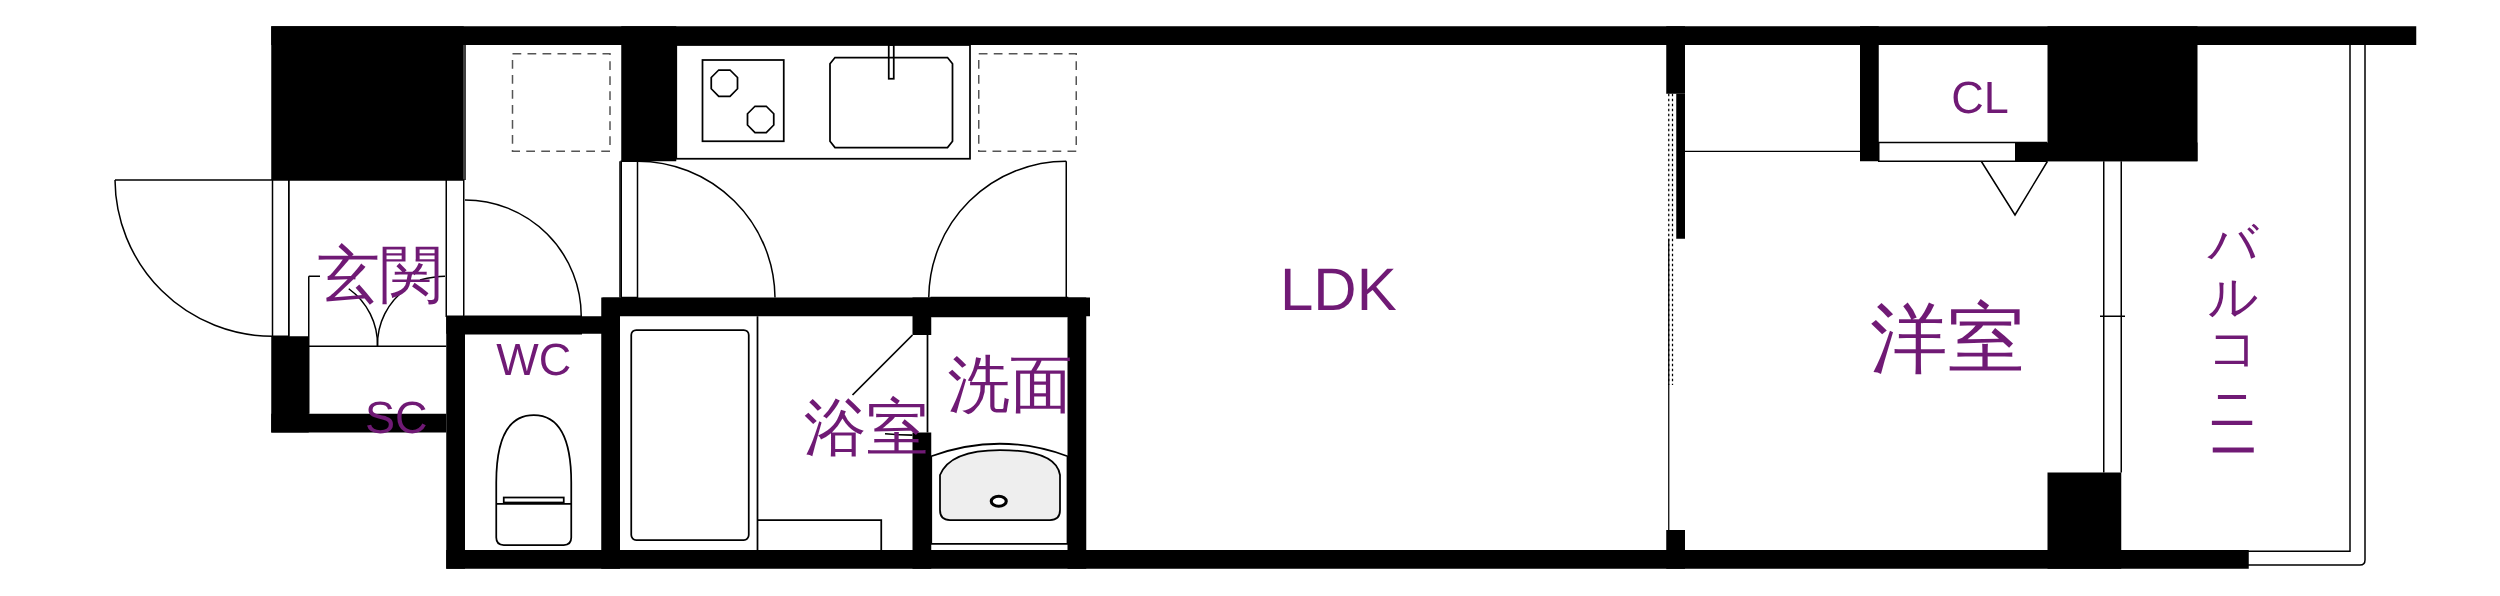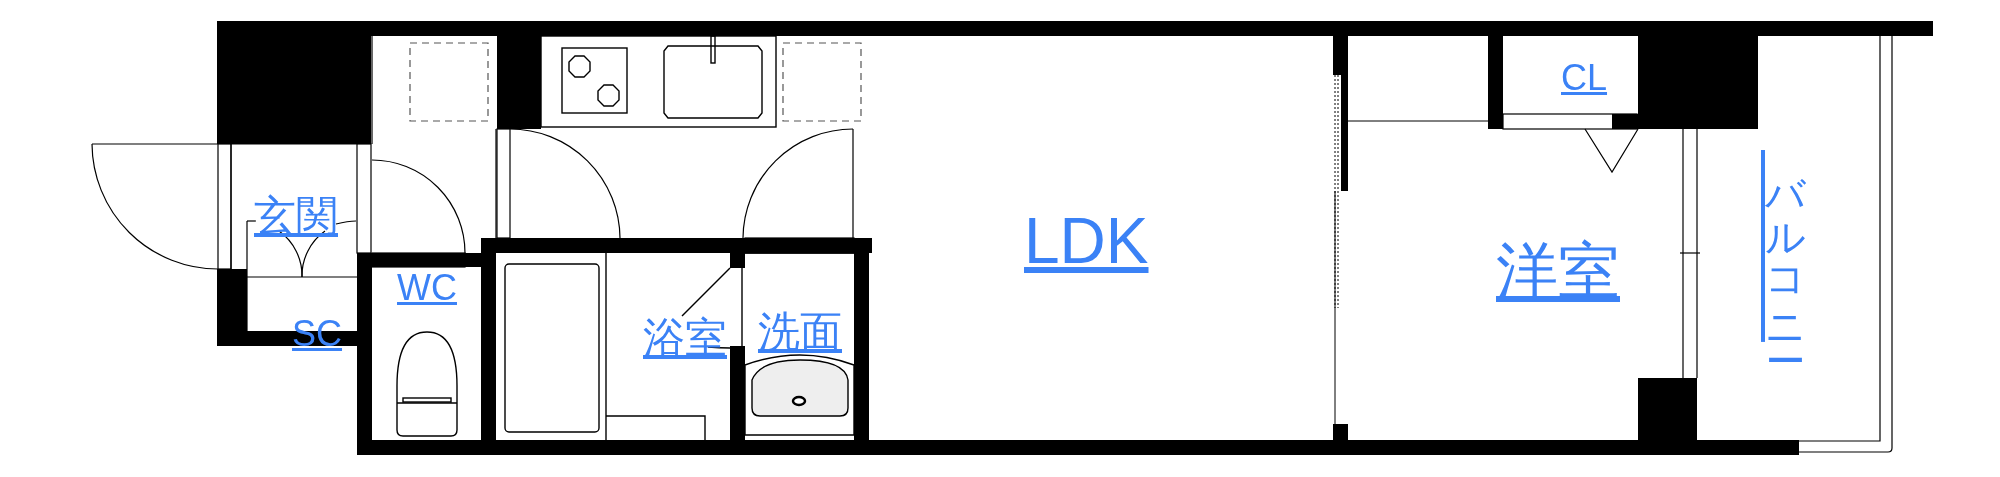--- a/index.html
+++ b/index.html
@@ -1,20 +1,20 @@
 <!DOCTYPE html>
 <html><head>
 <meta charset="utf-8">
 <style>
   html, body { margin: 0; padding: 0; background: #ffffff; }
   body { width: 2000px; height: 477px; overflow: hidden; position: relative; }
   #plan { position: absolute; left: 0; top: 0; }
-  .lbl { position: absolute; font-family: "DejaVu Sans", "Liberation Sans", sans-serif; color: #3b82f6; white-space: nowrap; line-height: 1; text-decoration: underline; }
-  .lbl-jp { font-size: 42px; }
-  .lbl-ldk { font-family: "Liberation Sans", sans-serif; font-size: 64px; }
+  .lbl { position: absolute; font-family: "DejaVu Sans", "Liberation Sans", sans-serif; color: #701a75; white-space: nowrap; line-height: 1; }
+  .lbl-jp { font-size: 50px; }
+  .lbl-ldk { font-family: "Liberation Sans", sans-serif; font-size: 48px; }
   .lbl-yoshitsu { font-size: 62px; }
   .lbl-en { font-family: "Liberation Sans", sans-serif; font-size: 36px; }
   .lbl-vert { writing-mode: vertical-rl; font-size: 40px; letter-spacing: 2px; }
 </style>
 </head>
 <body>
 
 <svg id="plan" width="2000" height="477" viewBox="0 0 2000 477" xmlns="http://www.w3.org/2000/svg">
 
   <g fill="#000">
@@ -138,17 +138,17 @@
     <line x1="1680" y1="253" x2="1700" y2="253"></line>
     <polyline points="1880,36 1880,441 1773,441"></polyline>
     <path d="M1892,36 L1892,448 Q1892,452 1888,452 L1773,452"></path>
   </g>
 </svg>
 
 <span class="lbl lbl-jp" style="left:254px;top:195px;">玄関</span>
 <span class="lbl lbl-en" style="left:292px;top:288px;margin-top:28px;">SC</span>
 <span class="lbl lbl-en" style="left:397px;top:270px;">WC</span>
 <span class="lbl lbl-jp" style="left:643px;top:317px;">浴室</span>
-<span class="lbl lbl-jp" style="left:758px;top:283px;margin-top:28px;">洗面</span>
+<span class="lbl lbl-jp" style="left:758px;top:283px;">洗面</span>
 <span class="lbl lbl-ldk" style="left:1024px;top:209px;">LDK</span>
 <span class="lbl lbl-yoshitsu" style="left:1448px;top:240px;margin-left:48px;">洋室</span>
 <span class="lbl lbl-en" style="left:1561px;top:60px;">CL</span>
 <span class="lbl lbl-vert" style="left:1766px;top:150px;">バルコニー</span>
 
 </body></html>

